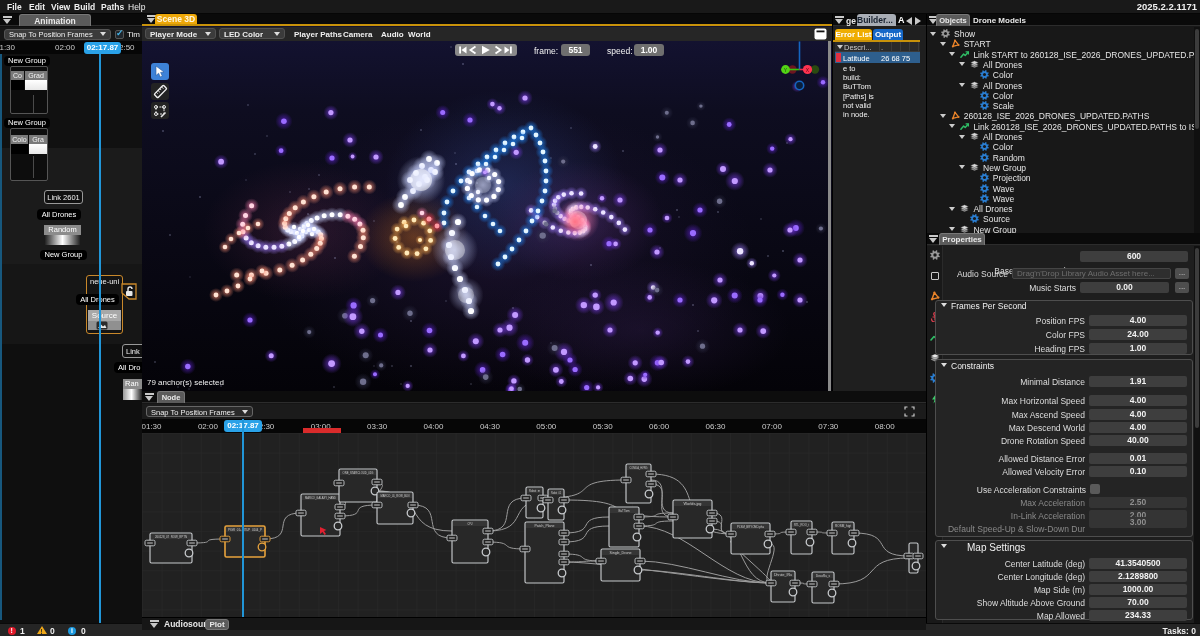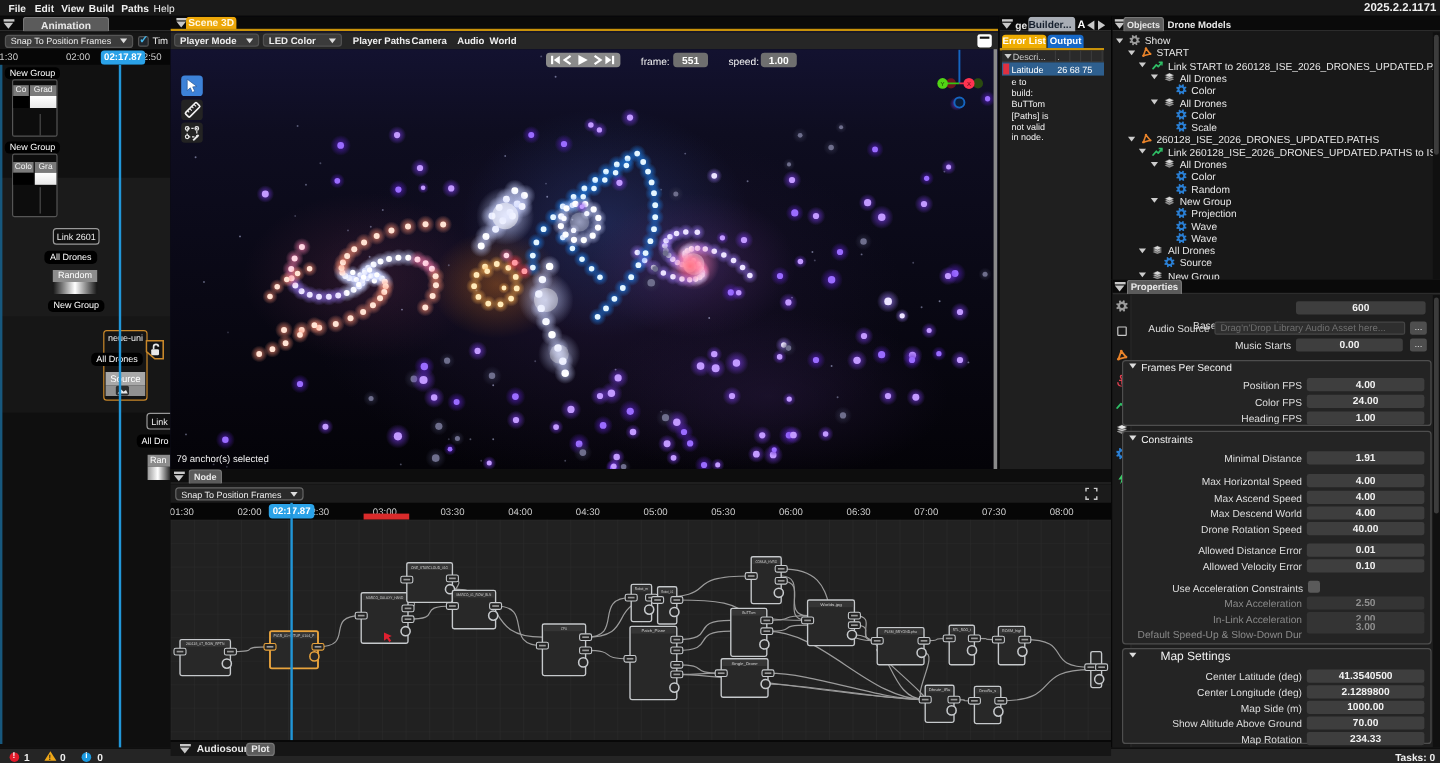--- a/index.html
+++ b/index.html
@@ -1288,21 +1288,21 @@
 <div class="abs" style="left:14px;top:311px;width:0;height:0;border-left:3.6px solid transparent;border-right:3.6px solid transparent;border-top:4.6px solid #ddd"></div>
 <div class="txt" style="left:40px;top:308.5px;font-size:10px;color:#f0f0f0">Map Settings</div>
 <div class="lbl" style="left:20px;top:326.0px;width:138px">Center Latitude (deg)</div>
 <div class="vbox" style="left:162px;top:325.0px;width:98px;height:11px;line-height:11px">41.3540500</div>
 <div class="lbl" style="left:20px;top:339.0px;width:138px">Center Longitude (deg)</div>
 <div class="vbox" style="left:162px;top:338.0px;width:98px;height:11px;line-height:11px">2.1289800</div>
 <div class="lbl" style="left:20px;top:351.5px;width:138px">Map Side (m)</div>
 <div class="vbox" style="left:162px;top:350.5px;width:98px;height:11px;line-height:11px">1000.00</div>
 <div class="lbl" style="left:20px;top:364.5px;width:138px">Show Altitude Above Ground</div>
 <div class="vbox" style="left:162px;top:363.5px;width:98px;height:11px;line-height:11px">70.00</div>
-<div class="lbl" style="left:20px;top:377.5px;width:138px">Map Rotation</div>
+<div class="lbl" style="left:20px;top:377.5px;width:138px">Map Allowed</div>
 <div class="vbox" style="left:162px;top:376.5px;width:98px;height:11px;line-height:11px">234.33</div>
 <div class="abs" style="left:267px;top:13px;width:6px;height:377px;background:#101010"></div>
 <div class="abs" style="left:268px;top:15px;width:4px;height:180px;background:#3c3c3c;border-radius:2px"></div>
 </div>
 <div class="abs" style="left:142px;top:391px;width:784px;height:240px;background:#161616;overflow:hidden">
 <div class="abs" style="left:0;top:0;width:784px;height:12px;background:#0d0d0d;border-bottom:1px solid #2c2c2c"></div>
 <div style="position:absolute;left:3px;top:2px;width:9px;height:8px">
       <div style="position:absolute;left:0;top:0;width:9px;height:2px;background:#c8c8c8"></div>
       <div style="position:absolute;left:0;top:3px;width:0;height:0;border-left:4.5px solid transparent;border-right:4.5px solid transparent;border-top:5px solid #c8c8c8"></div>
     </div>

